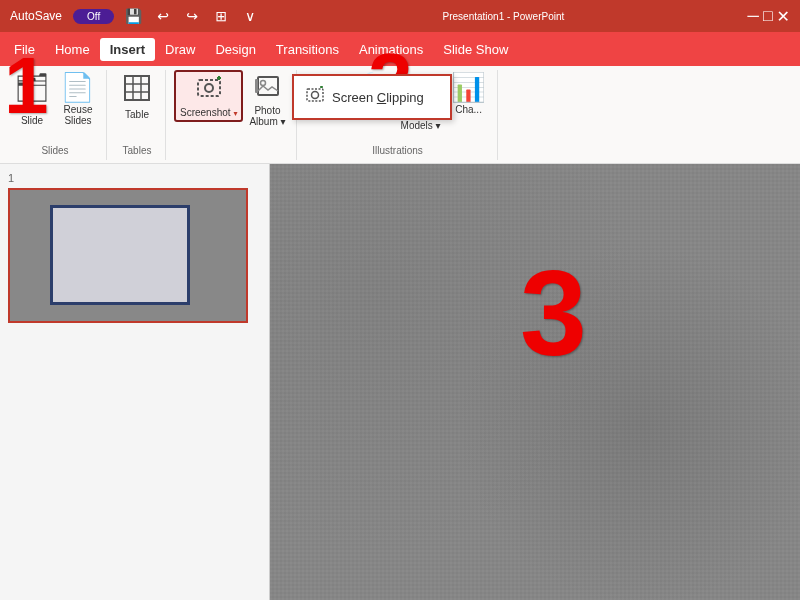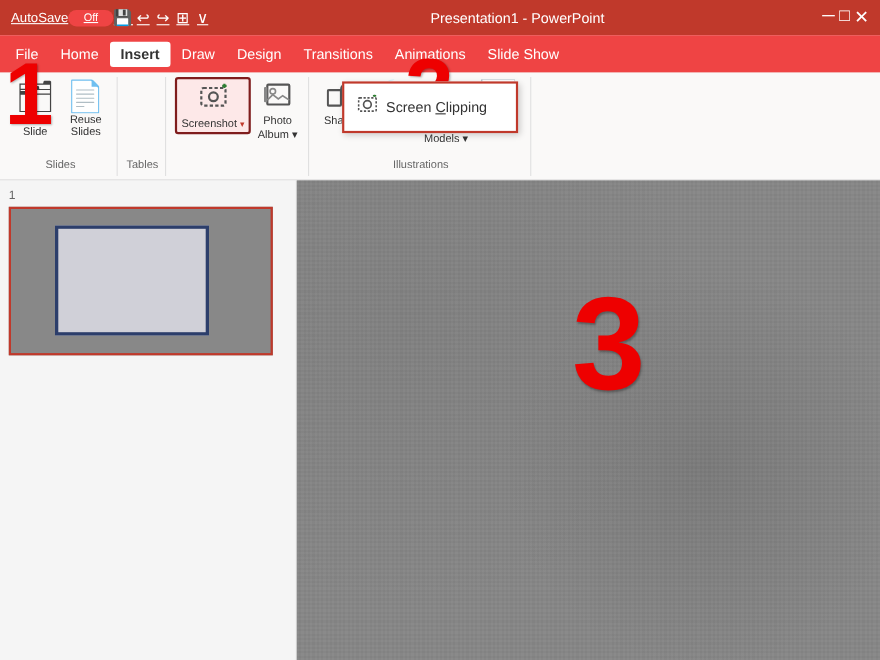--- a/index.html
+++ b/index.html
@@ -8,25 +8,25 @@
     
     .title-bar {
       background: #c0392b;
       color: white;
       height: 32px;
       display: flex;
       align-items: center;
       padding: 0 10px;
       justify-content: space-between;
     }
-    .title-bar-left { display: flex; align-items: center; gap: 0; text-decoration: underline; }
-    .title-bar-center { font-size: 13px; }
+    .title-bar-left { display: flex; align-items: center; gap: 11px; }
+    .title-bar-center { font-size: 10px; }
     .autosave-label { font-size: 12px; }
     .toggle-off {
-      background: #ef4444;
+      background: #4c1d95;
       border-radius: 10px;
       padding: 2px 14px;
       font-size: 10px;
       color: white;
     }
     .tb-icon {
       width: 18px; height: 18px;
       display: inline-flex; align-items: center; justify-content: center;
       color: white; font-size: 14px;
     }
@@ -114,21 +114,21 @@
       border: 2px solid #7f1d1d;
       border-radius: 3px;
       background: #fde8e8;
     }
     .dropdown-arrow { font-size: 8px; color: #555; }
 
     
     .screen-clipping-dropdown {
       position: absolute;
       top: 74px;
-      left: 311px;
+      left: 292px;
       background: white;
       border: 1px solid #ccc;
       box-shadow: 2px 2px 6px rgba(0,0,0,0.2);
       padding: 4px 0;
       z-index: 100;
       min-width: 160px;
       border: 2px solid #c0392b;
     }
     .screen-clipping-item {
       display: flex;
@@ -250,20 +250,34 @@
       </button>
       <button class="ribbon-btn">
         <span class="ribbon-btn-icon">📄</span>
         <span class="ribbon-btn-label">Reuse<br>Slides</span>
       </button>
     </div>
     <span class="ribbon-group-label">Slides</span>
   </div>
 
   <div class="ribbon-group">
+    <div class="ribbon-buttons">
+      <button class="ribbon-btn">
+        <span class="ribbon-btn-icon">
+          <svg width="28" height="28" viewBox="0 0 28 28">
+            <rect x="2" y="2" width="24" height="24" fill="none" stroke="#555" stroke-width="2"></rect>
+            <line x1="2" y1="10" x2="26" y2="10" stroke="#555" stroke-width="1.5"></line>
+            <line x1="2" y1="18" x2="26" y2="18" stroke="#555" stroke-width="1.5"></line>
+            <line x1="10" y1="2" x2="10" y2="26" stroke="#555" stroke-width="1.5"></line>
+            <line x1="18" y1="2" x2="18" y2="26" stroke="#555" stroke-width="1.5"></line>
+          </svg>
+        </span>
+        <span class="ribbon-btn-label">Table</span>
+      </button>
+    </div>
     <span class="ribbon-group-label">Tables</span>
   </div>
 
   <div class="ribbon-group" style="position:relative;">
     <div class="ribbon-buttons">
       <div class="screenshot-btn-wrap">
         <button class="ribbon-btn" style="border:none;background:transparent;">
           <span class="ribbon-btn-icon">
             <svg width="28" height="24" viewBox="0 0 28 24">
               <rect x="3" y="4" width="22" height="16" rx="2" fill="none" stroke="#555" stroke-width="2" stroke-dasharray="3,2"></rect>

